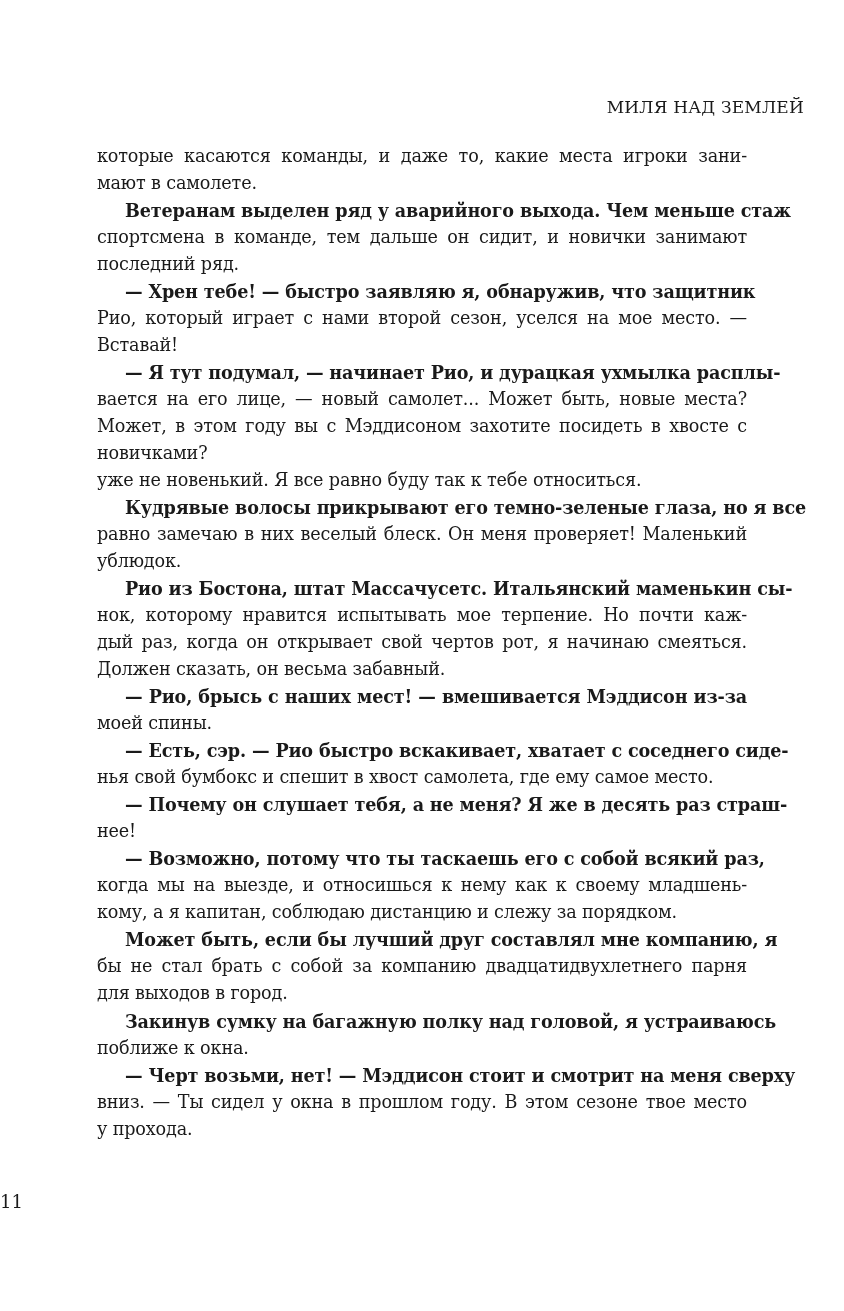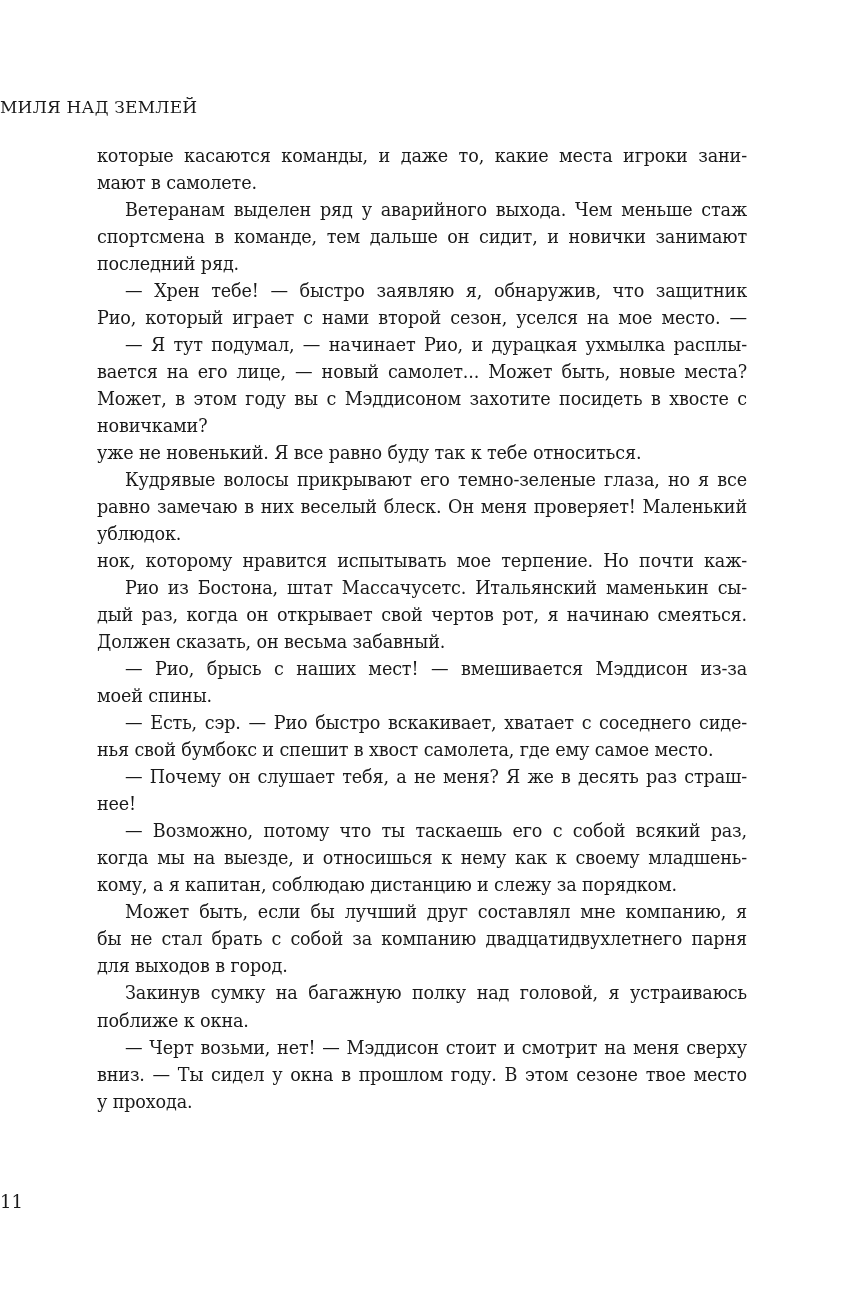--- a/index.html
+++ b/index.html
@@ -13,21 +13,21 @@
     position: relative;
     overflow: hidden;
     font-family: "DejaVu Serif", "Liberation Serif", serif;
     color: #1a1a1a;
   }
   .running-head {
     position: absolute;
     top: 96px;
     left: 0;
     width: 804px;
-    text-align: left;
+    text-align: right;
     font-size: 17px;
     letter-spacing: 0.2px;
     line-height: 22px;
   }
   .body-text {
     position: absolute;
     top: 143px;
     left: 77px;
     width: 650px;
     margin-left: 20px;
@@ -41,20 +41,21 @@
     text-align: justify;
     text-align-last: justify;
     letter-spacing: -0.15px;
   }
   .line.last {
     text-align: center;
     text-align-last: left;
   }
   .line.indent {
     padding-left: 28px;
+    font-weight: bold;
   }
   .folio {
     position: absolute;
     top: 1191px;
     left: 0;
     width: 804px;
     text-align: left;
     font-size: 18px;
     line-height: 22px;
   }
@@ -66,30 +67,31 @@
   <div class="running-head">МИЛЯ НАД ЗЕМЛЕЙ</div>
 
   <div class="body-text" id="body-text">
       <span class="line">которые касаются команды, и даже то, какие места игроки зани-</span>
       <span class="line last">мают в самолете.</span>
       <span class="line indent">Ветеранам выделен ряд у аварийного выхода. Чем меньше стаж</span>
       <span class="line">спортсмена в команде, тем дальше он сидит, и новички занимают</span>
       <span class="line last">последний ряд.</span>
       <span class="line indent">— Хрен тебе! — быстро заявляю я, обнаружив, что защитник</span>
       <span class="line">Рио, который играет с нами второй сезон, уселся на мое место. —</span>
+      <span class="line last">Вставай!</span>
       <span class="line indent">— Я тут подумал, — начинает Рио, и дурацкая ухмылка расплы-</span>
       <span class="line">вается на его лице, — новый самолет... Может быть, новые места?</span>
       <span class="line">Может, в этом году вы с Мэддисоном захотите посидеть в хвосте с</span>
       <span class="line last">новичками?</span>
       <span class="line last">уже не новенький. Я все равно буду так к тебе относиться.</span>
       <span class="line indent">Кудрявые волосы прикрывают его темно-зеленые глаза, но я все</span>
       <span class="line">равно замечаю в них веселый блеск. Он меня проверяет! Маленький</span>
       <span class="line last">ублюдок.</span>
+      <span class="line indent">Рио из Бостона, штат Массачусетс. Итальянский маменькин сы-</span>
       <span class="line">нок, которому нравится испытывать мое терпение. Но почти каж-</span>
-      <span class="line indent">Рио из Бостона, штат Массачусетс. Итальянский маменькин сы-</span>
       <span class="line">дый раз, когда он открывает свой чертов рот, я начинаю смеяться.</span>
       <span class="line last">Должен сказать, он весьма забавный.</span>
       <span class="line indent">— Рио, брысь с наших мест! — вмешивается Мэддисон из-за</span>
       <span class="line last">моей спины.</span>
       <span class="line indent">— Есть, сэр. — Рио быстро вскакивает, хватает с соседнего сиде-</span>
       <span class="line last">нья свой бумбокс и спешит в хвост самолета, где ему самое место.</span>
       <span class="line indent">— Почему он слушает тебя, а не меня? Я же в десять раз страш-</span>
       <span class="line last">нее!</span>
       <span class="line indent">— Возможно, потому что ты таскаешь его с собой всякий раз,</span>
       <span class="line">когда мы на выезде, и относишься к нему как к своему младшень-</span>

